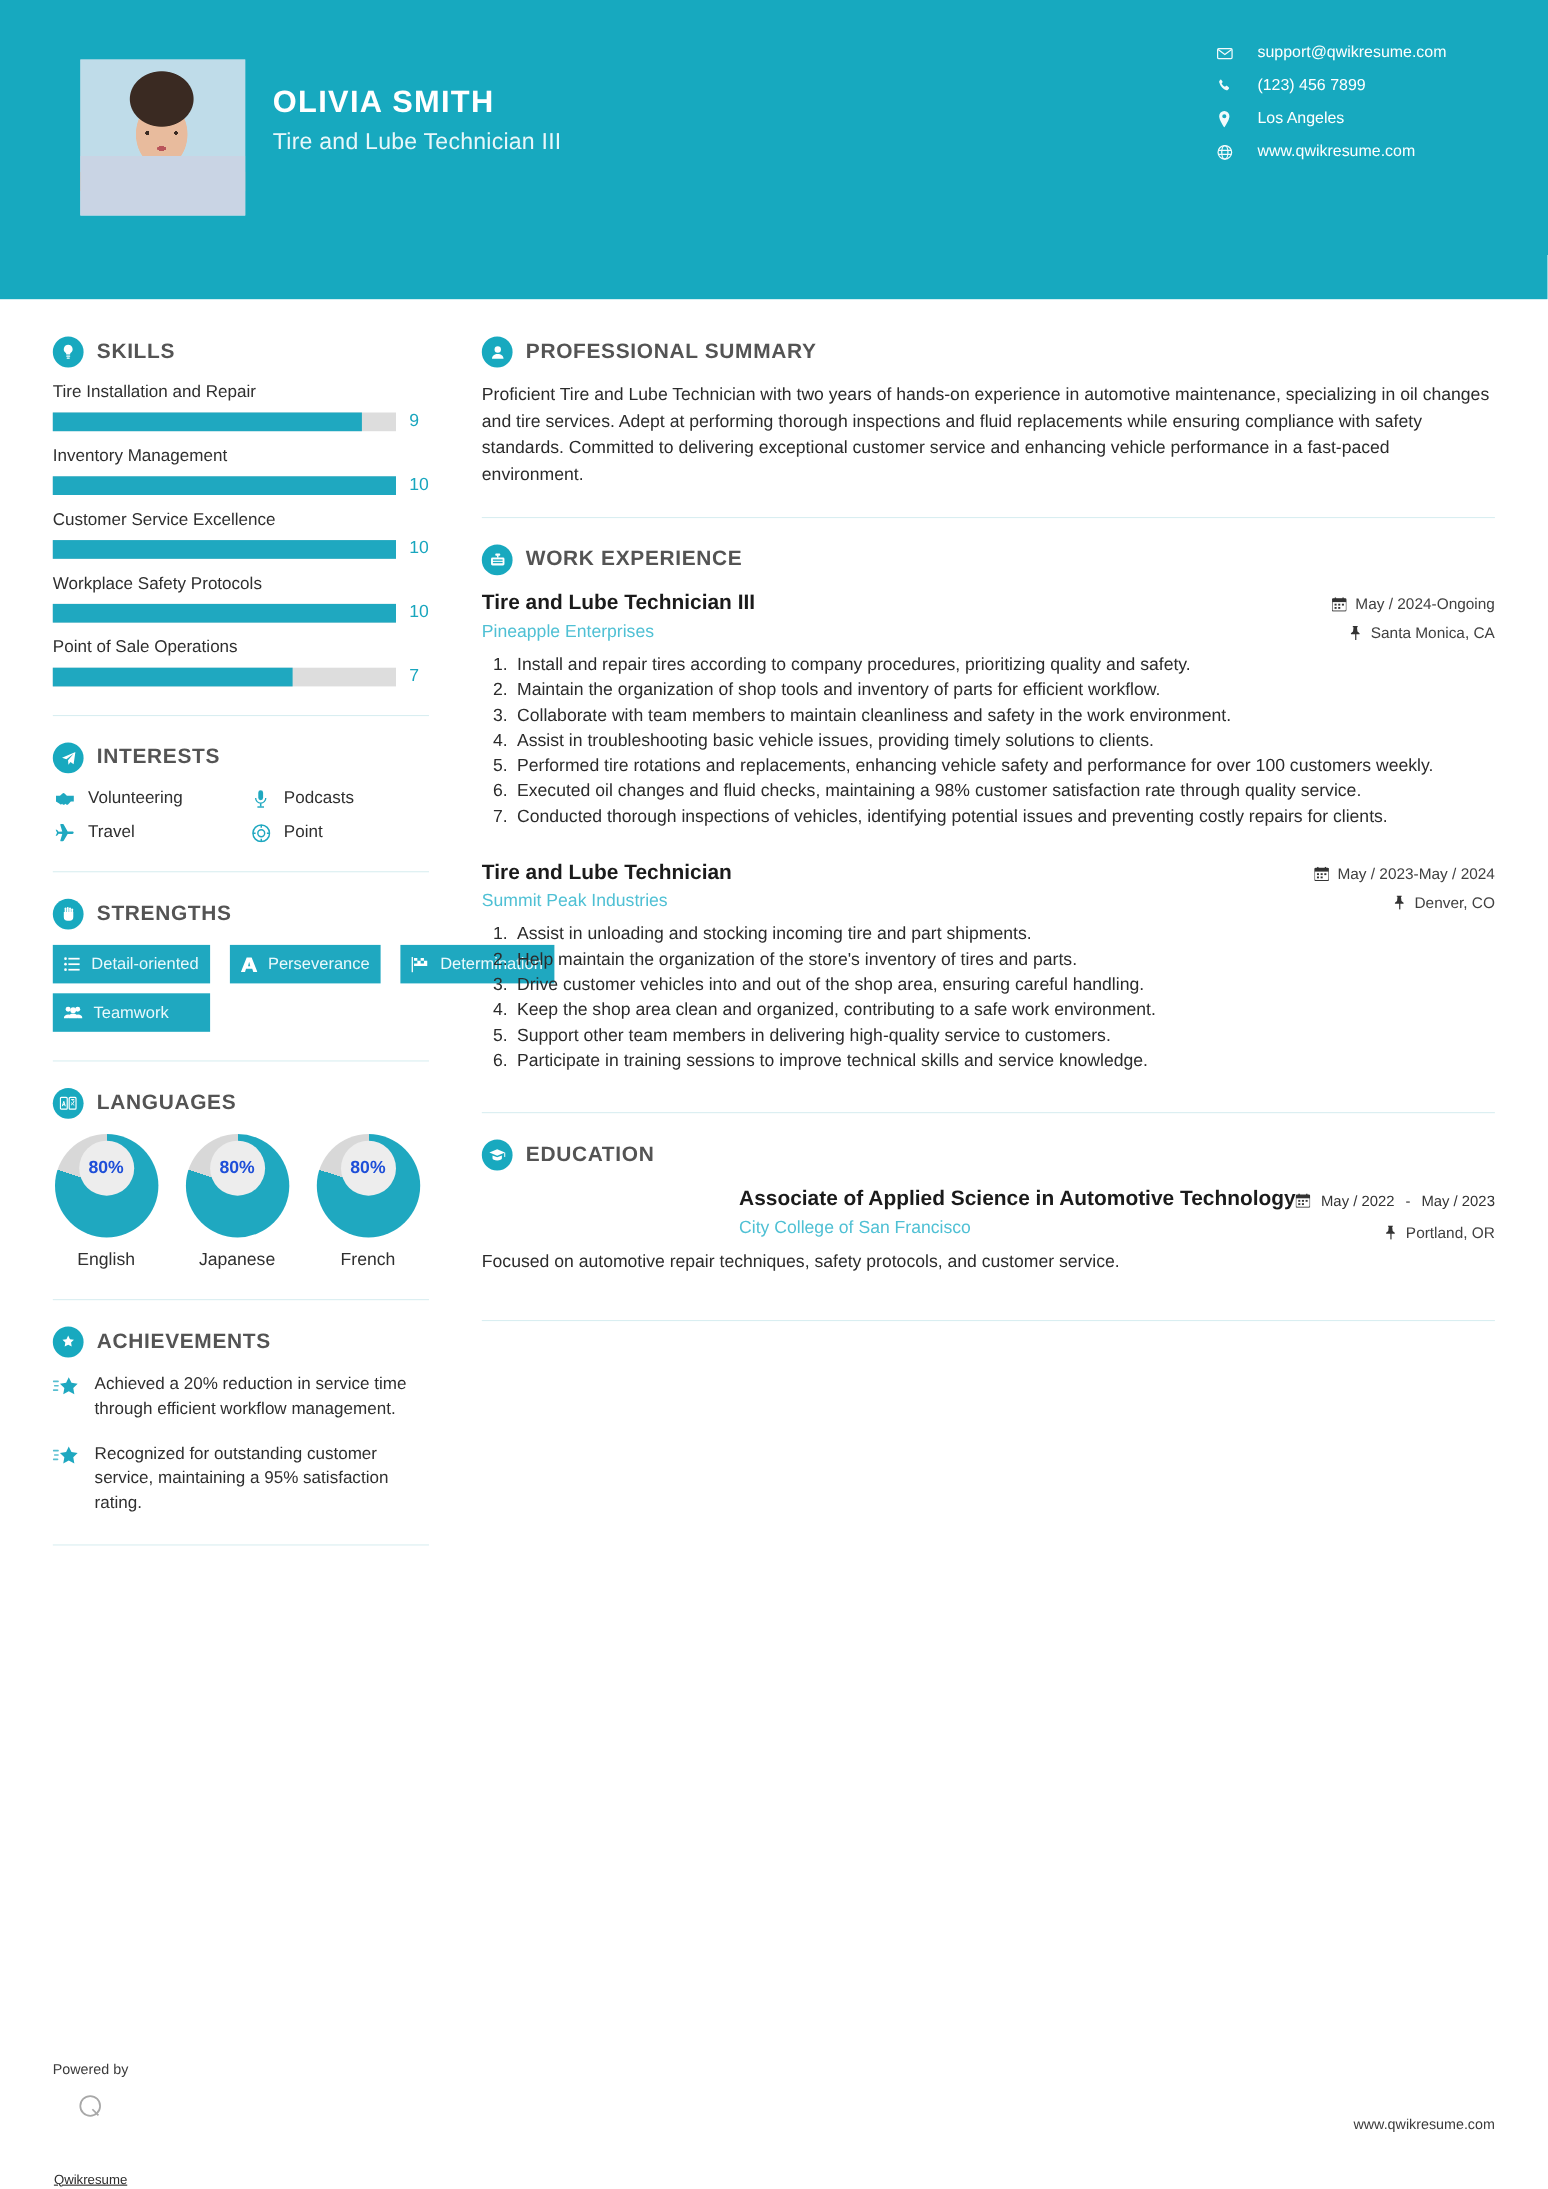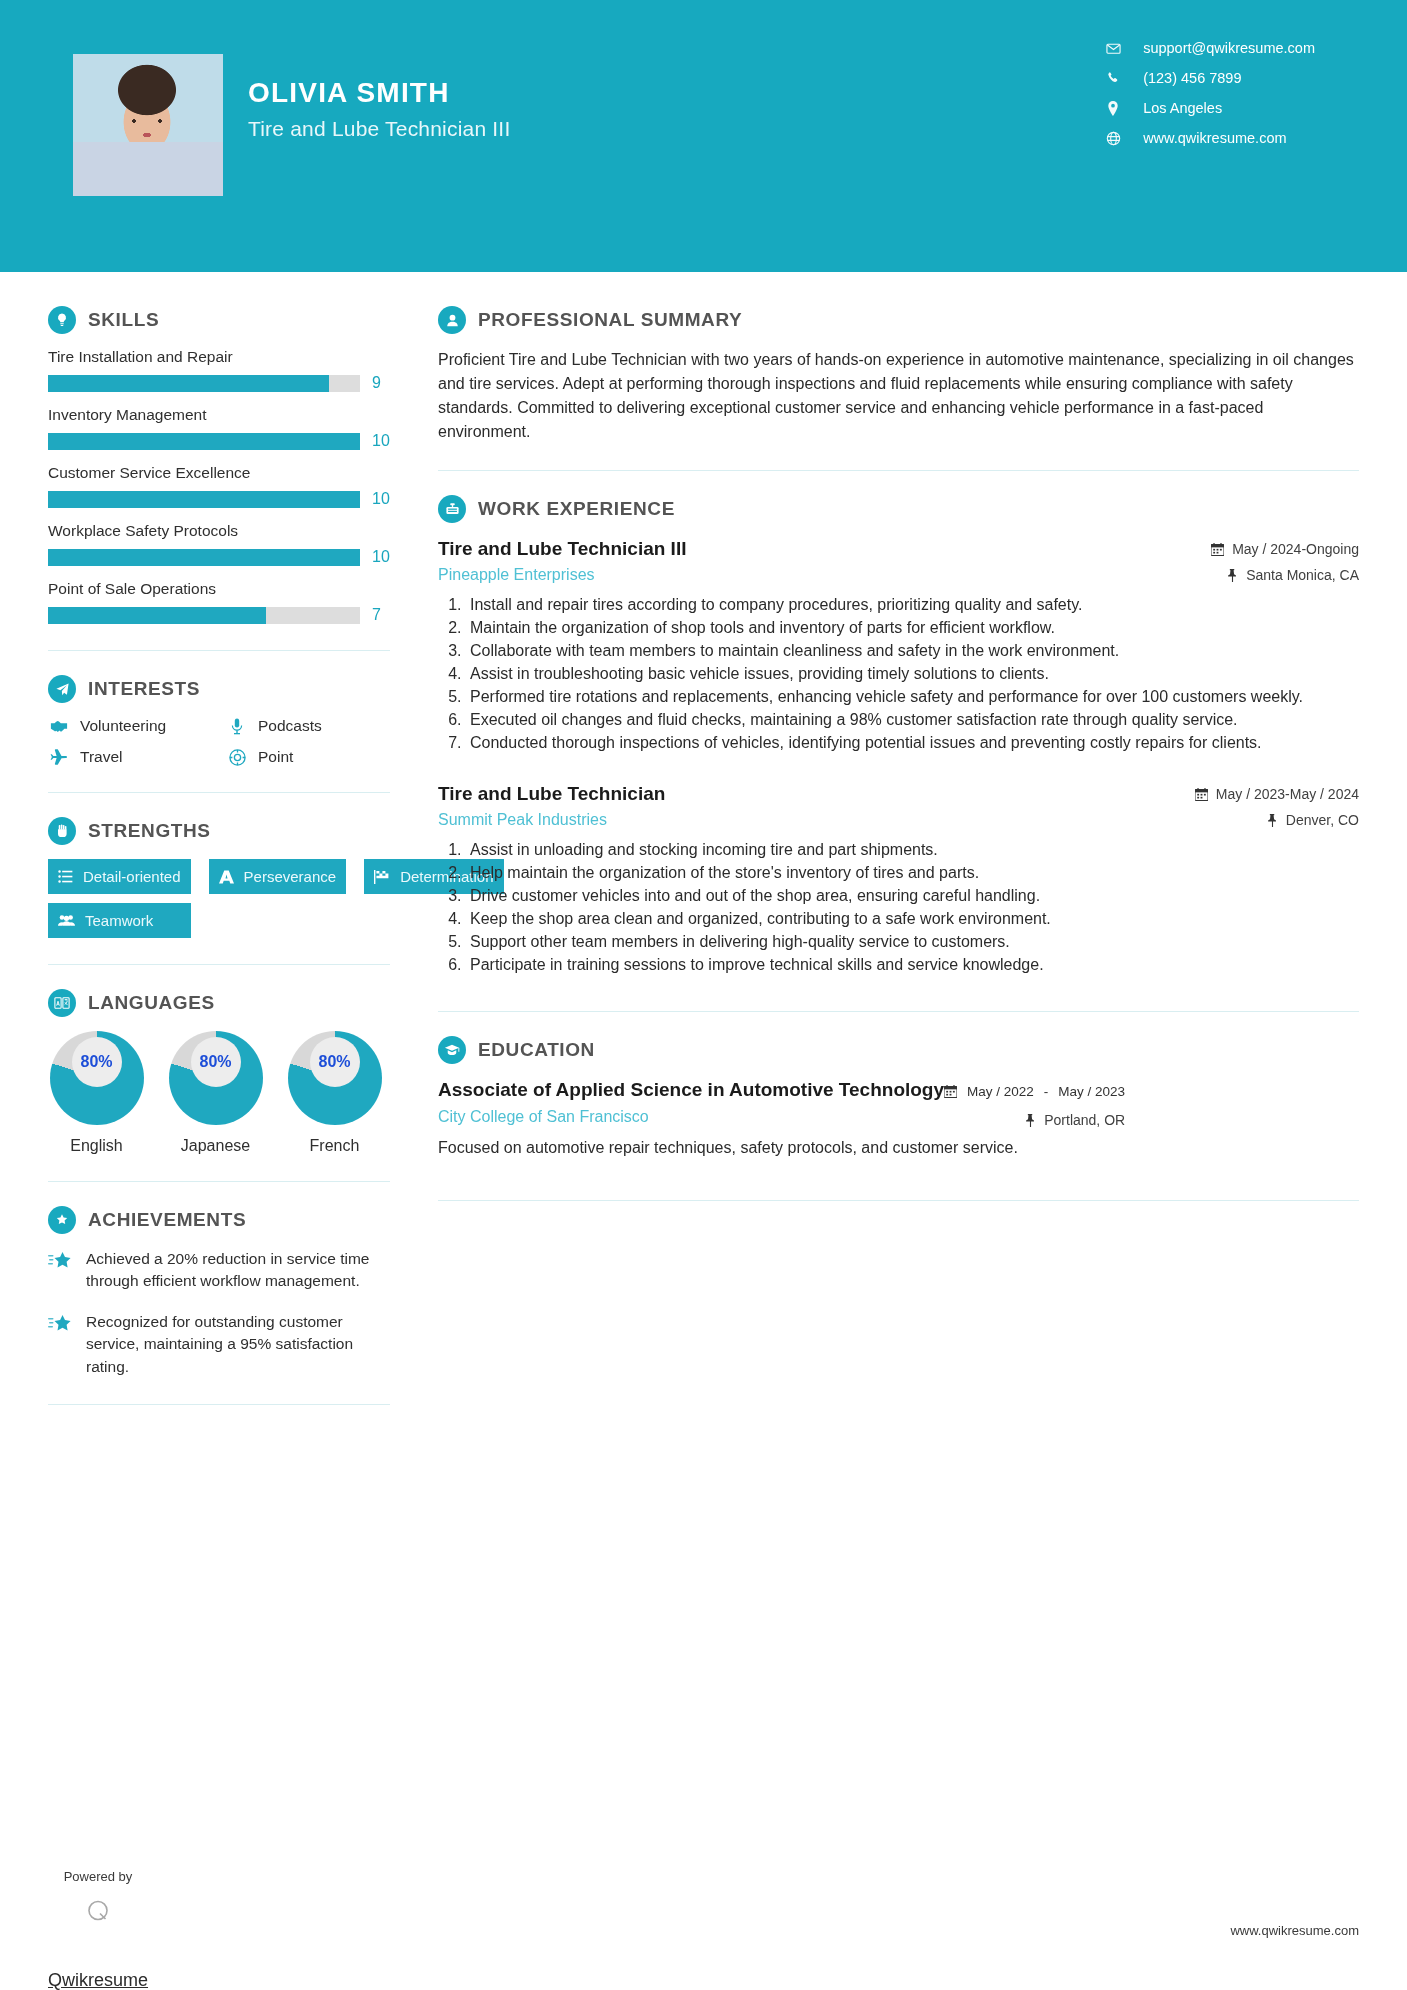--- a/index.html
+++ b/index.html
@@ -149,38 +149,38 @@
   .job-left { max-width: 62%; }
   .job-role { font-size: 19px; font-weight:700; color:#1b1b1b; line-height:1.25; }
   .job-company { font-size: 16px; color:#4FC0D4; margin-top: 5px; }
   .job-meta { text-align:right; padding-top: 4px; }
   .meta-row { display:flex; align-items:center; justify-content:flex-end; gap:8px; font-size:14px; color:#404040; white-space:nowrap; }
   .meta-row + .meta-row { margin-top: 10px; }
   .meta-ico { display:flex; align-items:center; }
   ol.duties { margin: 10px 0 0 0; padding-left: 28px; }
   ol.duties li { font-size: 16px; line-height: 1.38; color:#2b2b2b; margin-bottom: 1px; padding-left: 4px; }
 
-  .edu-head { display:flex; justify-content:flex-start; align-items:flex-start; }
+  .edu-head { display:flex; justify-content:flex-end; align-items:flex-start; }
   .edu-left { max-width: 62%; }
   .edu-degree { font-size: 19px; font-weight:700; color:#1b1b1b; line-height:1.3; }
   .edu-school { font-size: 16px; color:#4FC0D4; margin-top: 6px; }
   .edu-desc { font-size:16px; line-height:1.45; margin-top: 8px; color:#2b2b2b; }
   .edu-dates { display:flex; align-items:center; justify-content:flex-end; gap:10px; font-size:13.5px; color:#333; }
   .edu-dates .dt { text-align:center; line-height:1.25; }
   .dash { align-self:flex-start; }
 
   
   .footer {
     position:absolute; left:0; right:0; bottom: 0; height: 120px;
     padding: 0 48px;
     display:flex; align-items:center; justify-content:space-between;
   }
   .foot-left { display:flex; align-items:center; gap: 14px; font-size: 13px; color:#3a3a3a;flex-direction:column; }
   .foot-logo { color:#9a9a9a; display:flex; align-items:center; }
-  .foot-brand { text-decoration: underline; color:#2b2b2b; font-size:18px;margin-top:32px; }
+  .foot-brand { text-decoration: underline; color:#2b2b2b; font-size:12px;margin-top:32px; }
   .foot-right { font-size: 13px; color:#3a3a3a; }
 </style>
 </head>
 <body>
 
 <div class="page">
 
   <div class="header">
     <div class="photo-wrap">
       <div class="photo-face"></div>

